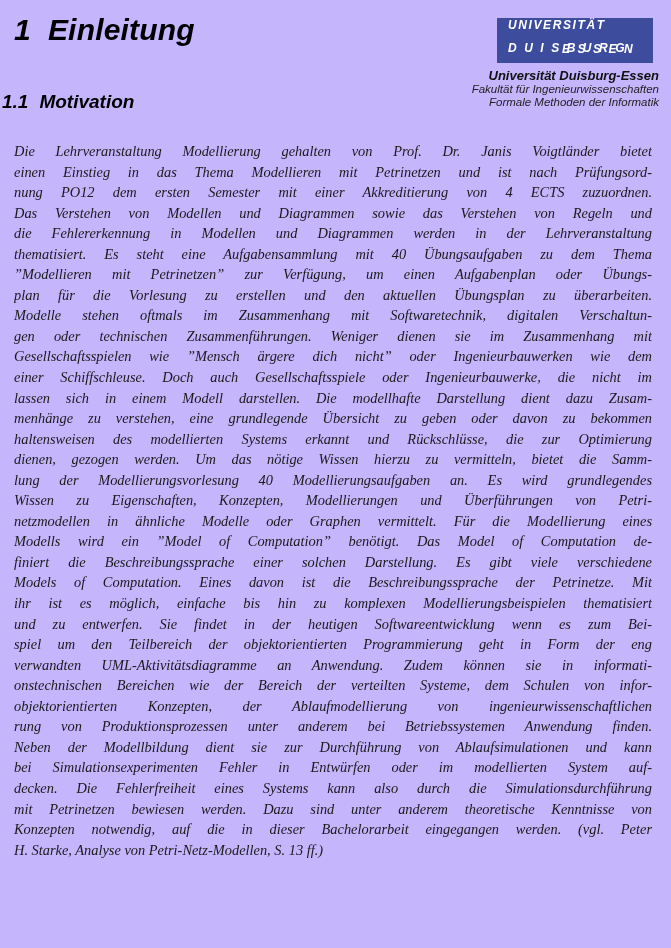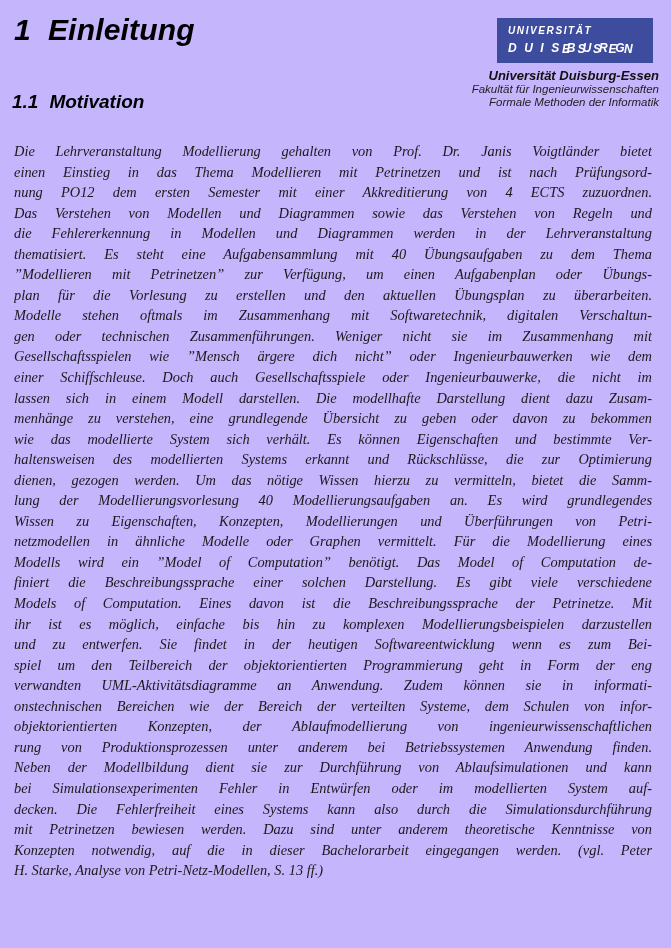--- a/index.html
+++ b/index.html
@@ -14,35 +14,35 @@
   }
   
   .h1{
     position:absolute;left:14px;top:13px;
     font-family:"Liberation Sans", sans-serif;
     font-weight:bold;font-size:30px;color:#000;
     letter-spacing:0.2px;
   }
   .h1 .num{margin-right:17px;}
   .h2{
-    position:absolute;left:12px;top:91px;
+    position:absolute;left:2px;top:91px;
     font-family:"Liberation Sans", sans-serif;
     font-weight:bold;font-size:19px;color:#000;
   }
   .h2 .num{margin-right:11px;}
   
   .logo-box{
     position:absolute;left:497px;top:18px;
     width:156px;height:45px;
     color:#fff;
     font-family:"Liberation Sans", sans-serif;
   }
   .logo-pretitle{
-    position:absolute;left:11px;top:7px;
-    font-size:10px;font-weight:bold;letter-spacing:1.6px;
+    position:absolute;left:11px;top:0;
+    font-size:12px;font-weight:bold;letter-spacing:1.6px;
   }
   .logo-word1{
     position:absolute;left:11px;top:23px;
     font-size:12px;font-weight:bold;letter-spacing:7.5px;
   }
   .logo-word2{
     position:absolute;left:19px;top:24px;
     font-size:12px;font-weight:bold;letter-spacing:7.5px;padding-left:46px;
   }
   .logo-caption{
@@ -101,35 +101,34 @@
   <div class="bodytext">
       <div class="line">Die Lehrveranstaltung Modellierung gehalten von Prof. Dr. Janis Voigtländer bietet</div>
       <div class="line">einen Einstieg in das Thema Modellieren mit Petrinetzen und ist nach Prüfungsord-</div>
       <div class="line">nung PO12 dem ersten Semester mit einer Akkreditierung von 4 ECTS zuzuordnen.</div>
       <div class="line">Das Verstehen von Modellen und Diagrammen sowie das Verstehen von Regeln und</div>
       <div class="line">die Fehlererkennung in Modellen und Diagrammen werden in der Lehrveranstaltung</div>
       <div class="line">thematisiert. Es steht eine Aufgabensammlung mit 40 Übungsaufgaben zu dem Thema</div>
       <div class="line">”Modellieren mit Petrinetzen” zur Verfügung, um einen Aufgabenplan oder Übungs-</div>
       <div class="line">plan für die Vorlesung zu erstellen und den aktuellen Übungsplan zu überarbeiten.</div>
       <div class="line">Modelle stehen oftmals im Zusammenhang mit Softwaretechnik, digitalen Verschaltun-</div>
-      <div class="line">gen oder technischen Zusammenführungen. Weniger nicht sie im Zusammenhang mit</div>
+      <div class="line">gen oder technischen Zusammenführungen. Weniger dienen sie im Zusammenhang mit</div>
       <div class="line">Gesellschaftsspielen wie ”Mensch ärgere dich nicht” oder Ingenieurbauwerken wie dem</div>
       <div class="line">einer Schiffschleuse. Doch auch Gesellschaftsspiele oder Ingenieurbauwerke, die nicht im</div>
       <div class="line">lassen sich in einem Modell darstellen. Die modellhafte Darstellung dient dazu Zusam-</div>
       <div class="line">menhänge zu verstehen, eine grundlegende Übersicht zu geben oder davon zu bekommen</div>
-      <div class="line">wie das modellierte System sich verhält. Es können Eigenschaften und bestimmte Ver-</div>
       <div class="line">haltensweisen des modellierten Systems erkannt und Rückschlüsse, die zur Optimierung</div>
       <div class="line">dienen, gezogen werden. Um das nötige Wissen hierzu zu vermitteln, bietet die Samm-</div>
       <div class="line">lung der Modellierungsvorlesung 40 Modellierungsaufgaben an. Es wird grundlegendes</div>
       <div class="line">Wissen zu Eigenschaften, Konzepten, Modellierungen und Überführungen von Petri-</div>
       <div class="line">netzmodellen in ähnliche Modelle oder Graphen vermittelt. Für die Modellierung eines</div>
       <div class="line">Modells wird ein ”Model of Computation” benötigt. Das Model of Computation de-</div>
       <div class="line">finiert die Beschreibungssprache einer solchen Darstellung. Es gibt viele verschiedene</div>
       <div class="line">Models of Computation. Eines davon ist die Beschreibungssprache der Petrinetze. Mit</div>
-      <div class="line">ihr ist es möglich, einfache bis hin zu komplexen Modellierungsbeispielen darzustellen</div>
+      <div class="line">ihr ist es möglich, einfache bis hin zu komplexen Modellierungsbeispielen thematisiert</div>
       <div class="line">und zu entwerfen. Sie findet in der heutigen Softwareentwicklung wenn es zum Bei-</div>
       <div class="line">spiel um den Teilbereich der objektorientierten Programmierung geht in Form der eng</div>
       <div class="line">verwandten UML-Aktivitätsdiagramme an Anwendung. Zudem können sie in informati-</div>
       <div class="line">onstechnischen Bereichen wie der Bereich der verteilten Systeme, dem Schulen von infor-</div>
       <div class="line">objektorientierten Konzepten, der Ablaufmodellierung von ingenieurwissenschaftlichen</div>
       <div class="line">rung von Produktionsprozessen unter anderem bei Betriebssystemen Anwendung finden.</div>
       <div class="line">Neben der Modellbildung dient sie zur Durchführung von Ablaufsimulationen und kann</div>
       <div class="line">bei Simulationsexperimenten Fehler in Entwürfen oder im modellierten System auf-</div>
       <div class="line">decken. Die Fehlerfreiheit eines Systems kann also durch die Simulationsdurchführung</div>
       <div class="line">mit Petrinetzen bewiesen werden. Dazu sind unter anderem theoretische Kenntnisse von</div>

